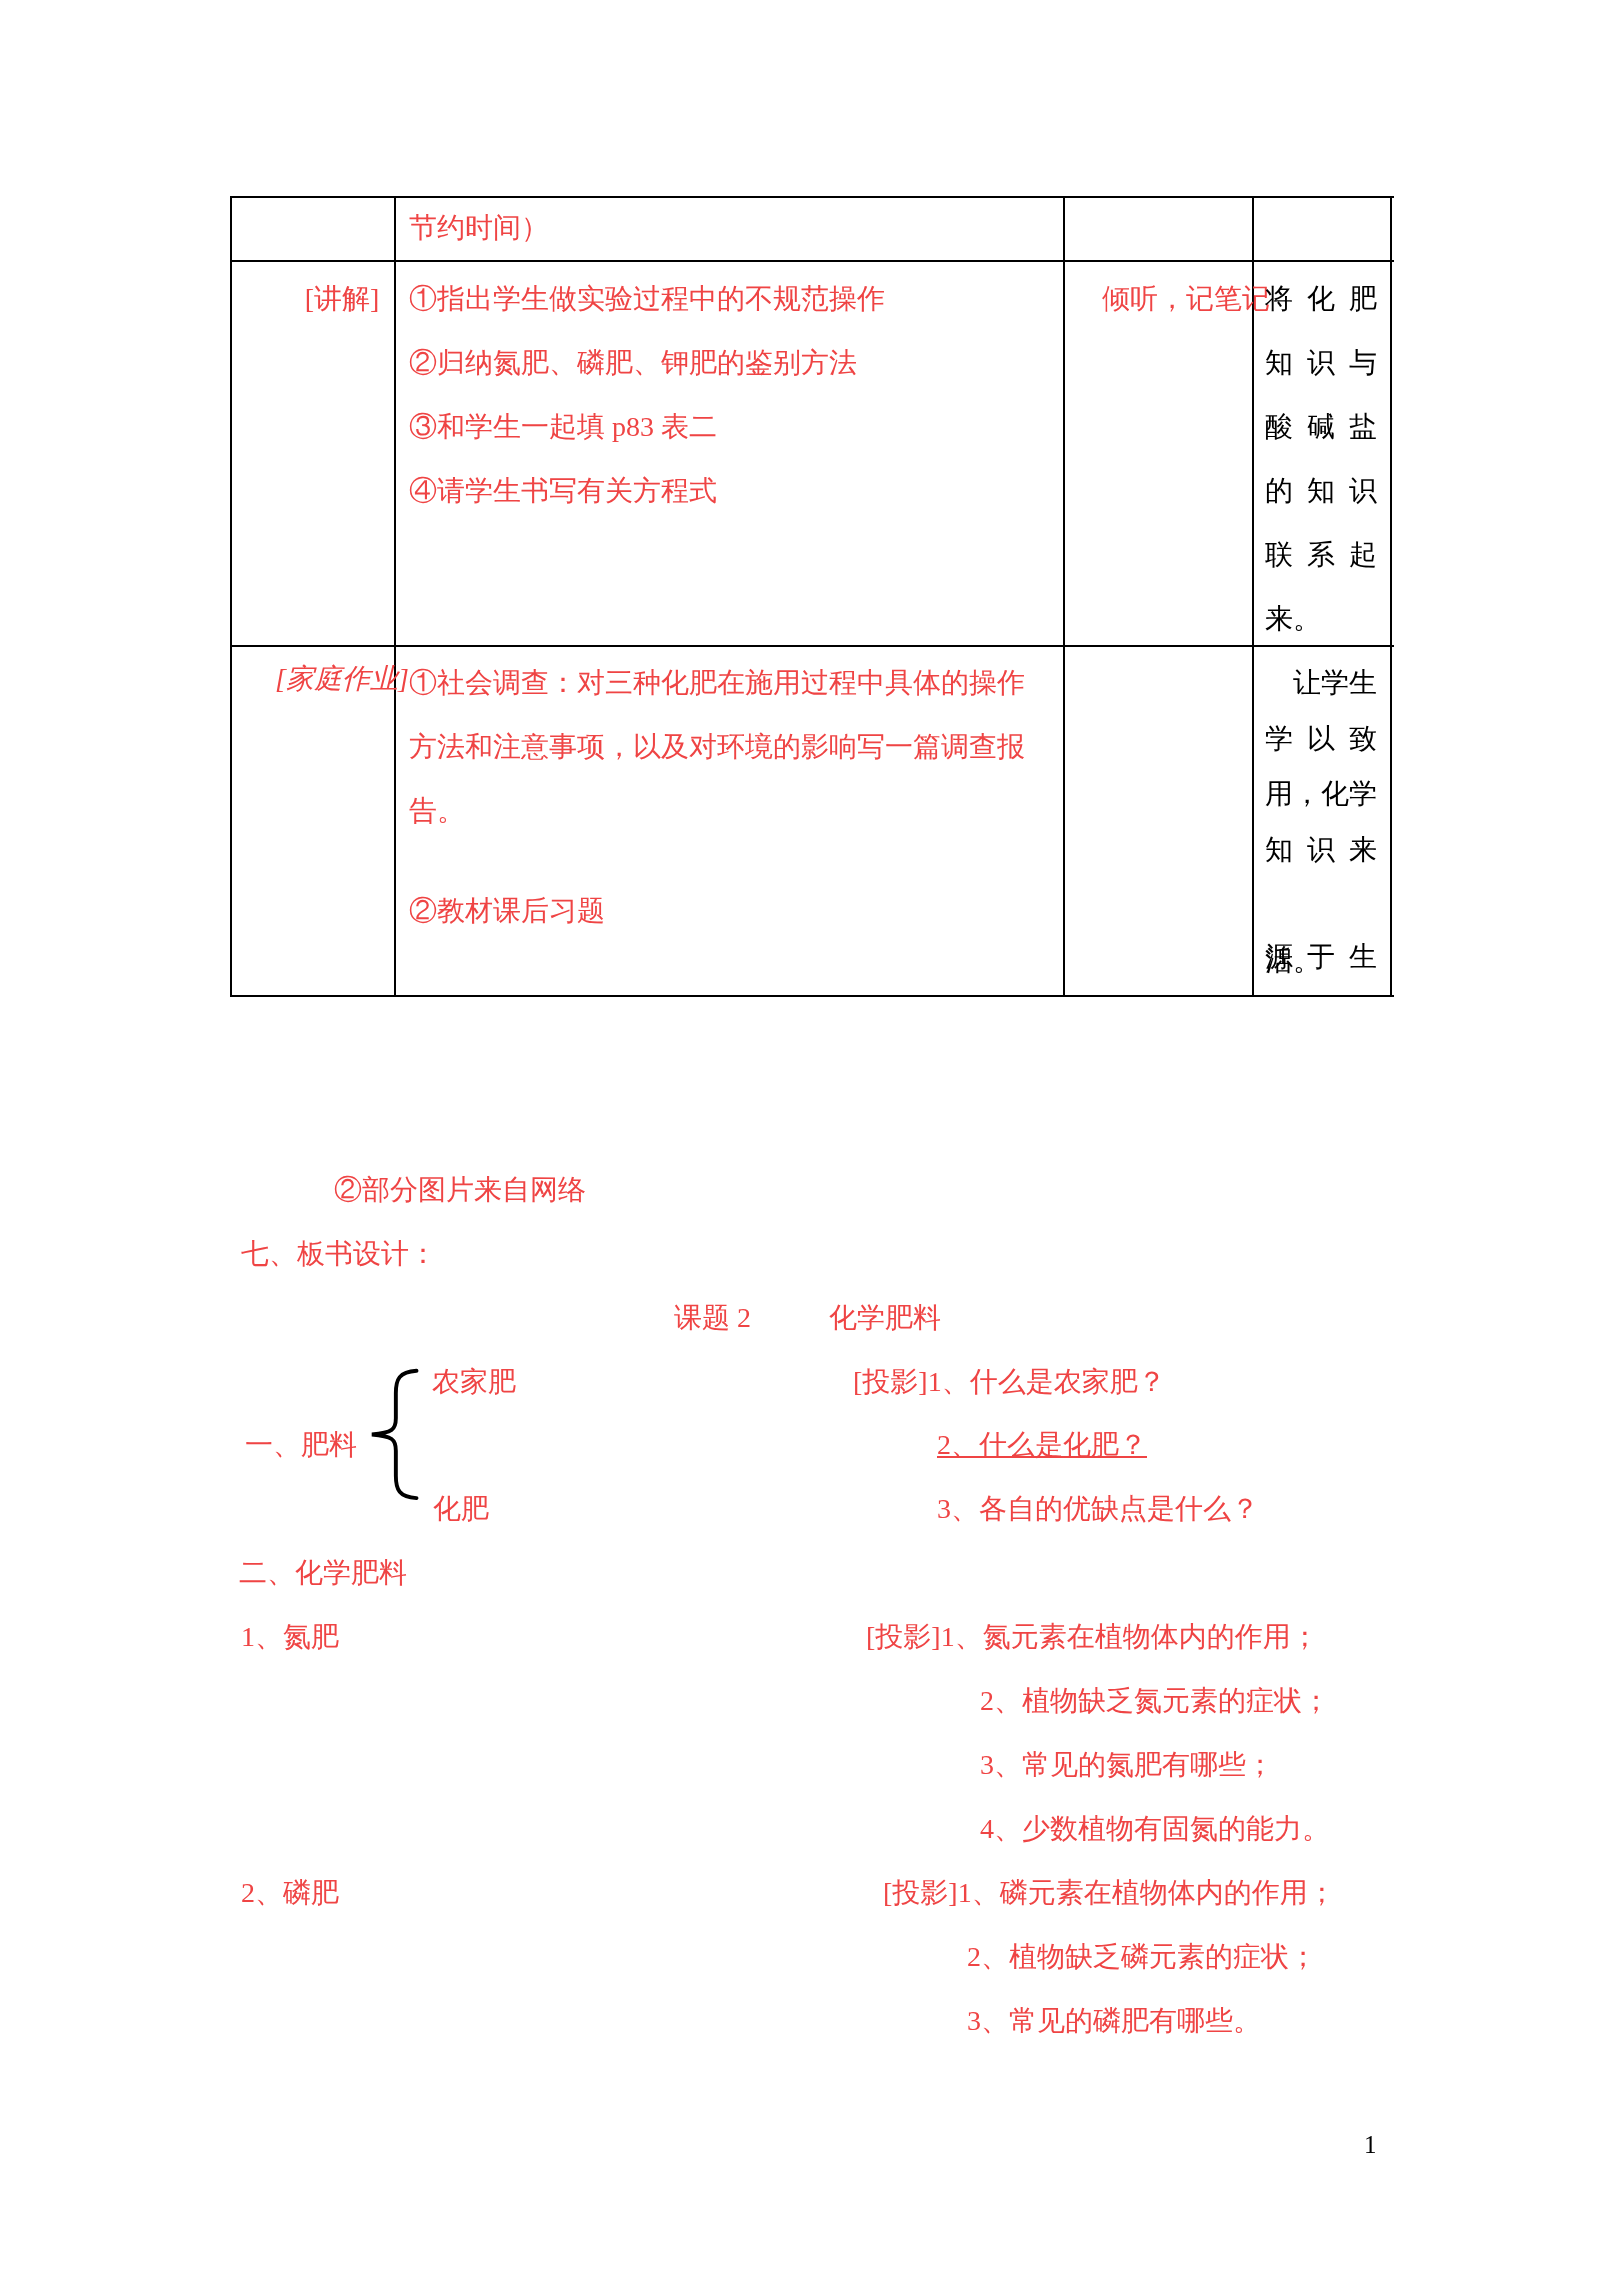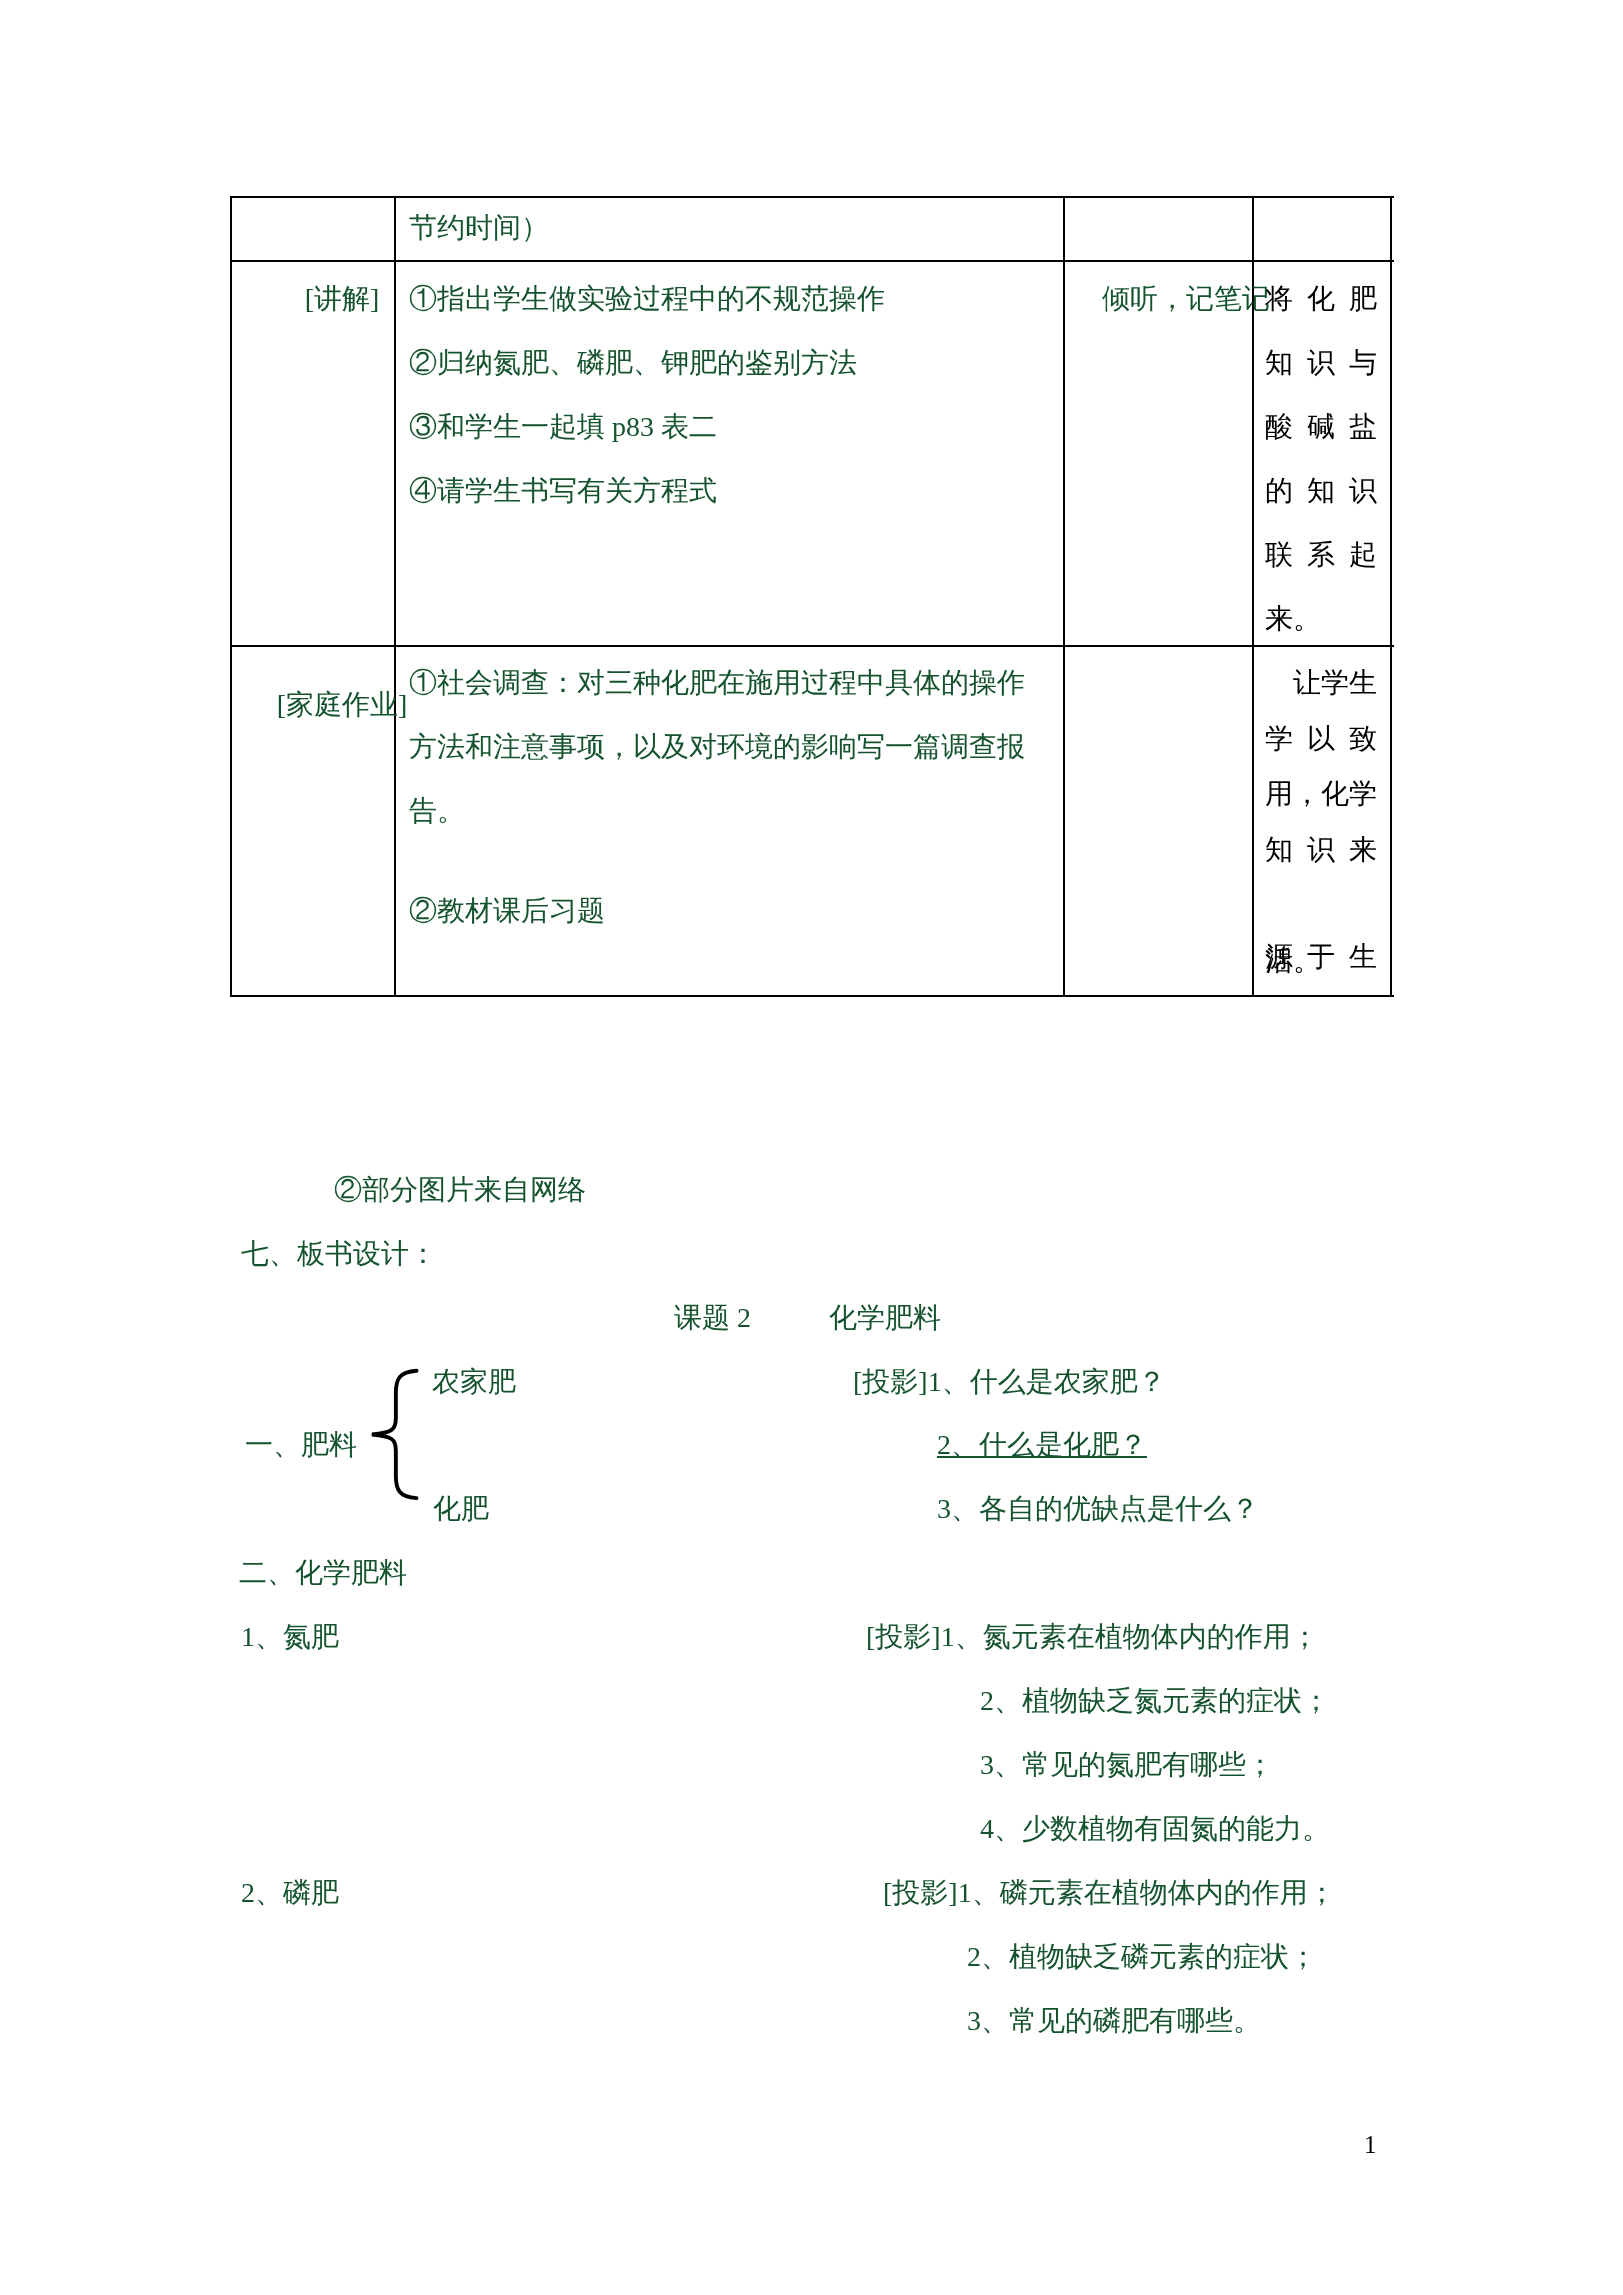--- a/index.html
+++ b/index.html
@@ -9,21 +9,21 @@
     background:#ffffff;
     font-family:"Liberation Serif","DejaVu Serif",serif;
     color:#000;
     overflow:hidden;
   }
   .txt{
     position:absolute;
     font-size:28px;
     line-height:34px;
     white-space:pre;
-    color:#14532d;
+    color:#ef4444;
   }
   .hline{position:absolute;background:#000;height:2.2px;}
   .vline{position:absolute;background:#000;width:1.7px;}
   .cellcenter{text-align:center;white-space:pre;padding-left:29px;}
   .jline{
     position:absolute;
     font-size:28px;line-height:34px;
     text-align:justify;
     text-align-last:justify;
     text-justify:inter-character;
@@ -56,21 +56,21 @@
   <div class="txt" style="left:409px;top:410px;">③和学生一起填 p83 表二</div>
   <div class="txt" style="left:409px;top:474px;">④请学生书写有关方程式</div>
   <div class="txt cellcenter" style="left:1064px;width:186px;top:282px;">倾听，记笔记</div>
   <div class="jline" style="left:1265px;width:112px;top:282px;">将化肥</div>
   <div class="jline" style="left:1265px;width:112px;top:346px;">知识与</div>
   <div class="jline" style="left:1265px;width:112px;top:410px;">酸碱盐</div>
   <div class="jline" style="left:1265px;width:112px;top:474px;">的知识</div>
   <div class="jline" style="left:1265px;width:112px;top:538px;">联系起</div>
   <div class="jline plain" style="left:1265px;width:112px;top:602px;">来。</div>
 
-  <div class="txt cellcenter" style="left:232px;width:162px;top:688px;">[家庭作业]</div>
+  <div class="txt cellcenter" style="left:232px;width:162px;top:662px;font-style:italic;">[家庭作业]</div>
   <div class="txt" style="left:409px;top:730px;">方法和注意事项，以及对环境的影响写一篇调查报</div>
   <div class="txt" style="left:409px;top:666px;">①社会调查：对三种化肥在施用过程中具体的操作</div>
   <div class="txt" style="left:409px;top:794px;">告。</div>
   <div class="txt" style="left:409px;top:896px;font-family:Liberation Mono, monospace;">②教材课后习题</div>
   <div class="jline plain" style="left:1293px;width:84px;top:666px;">让学生</div>
   <div class="jline" style="left:1265px;width:112px;top:722px;">学以致</div>
   <div class="jline" style="left:1265px;width:112px;top:777px;">用，化学</div>
   <div class="jline" style="left:1265px;width:112px;top:833px;">知识来</div>
   <div class="jline" style="left:1265px;width:112px;top:940px;">源于生</div>
   <div class="jline plain" style="left:1265px;width:112px;top:944px;">活。</div>

